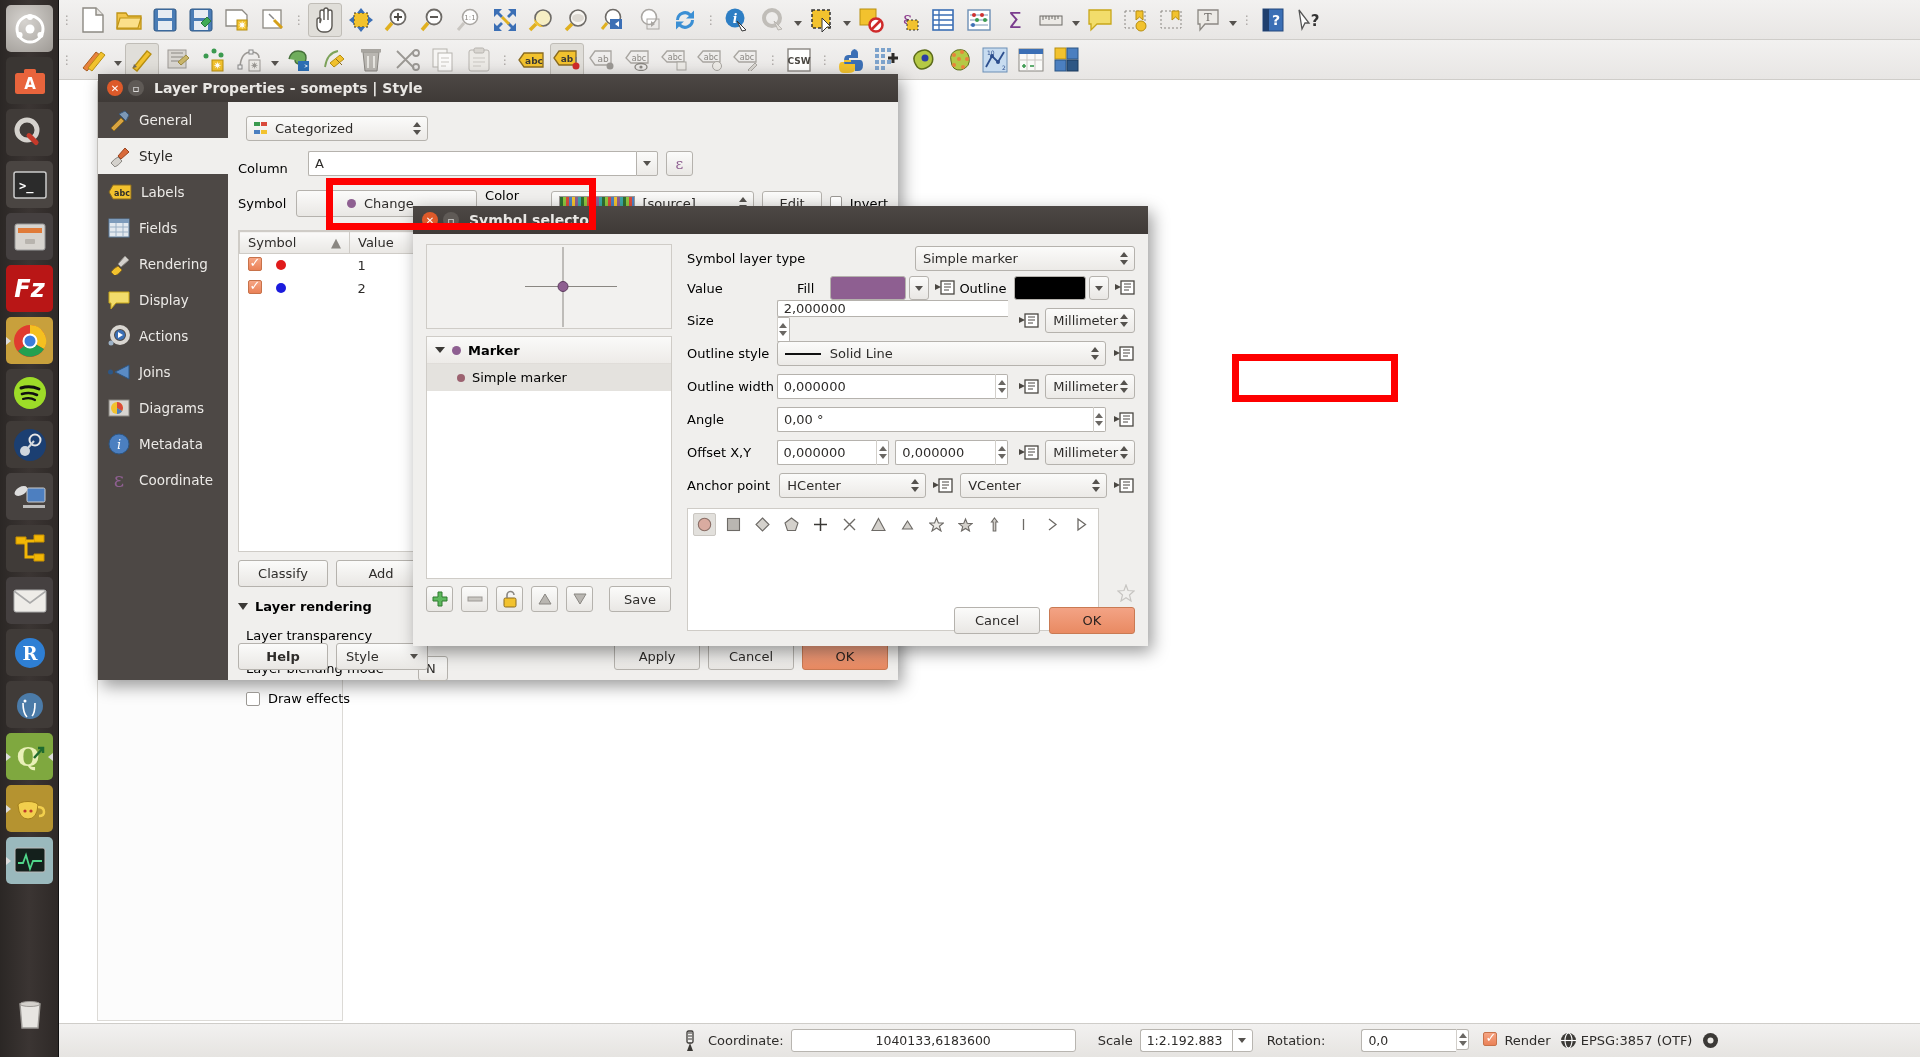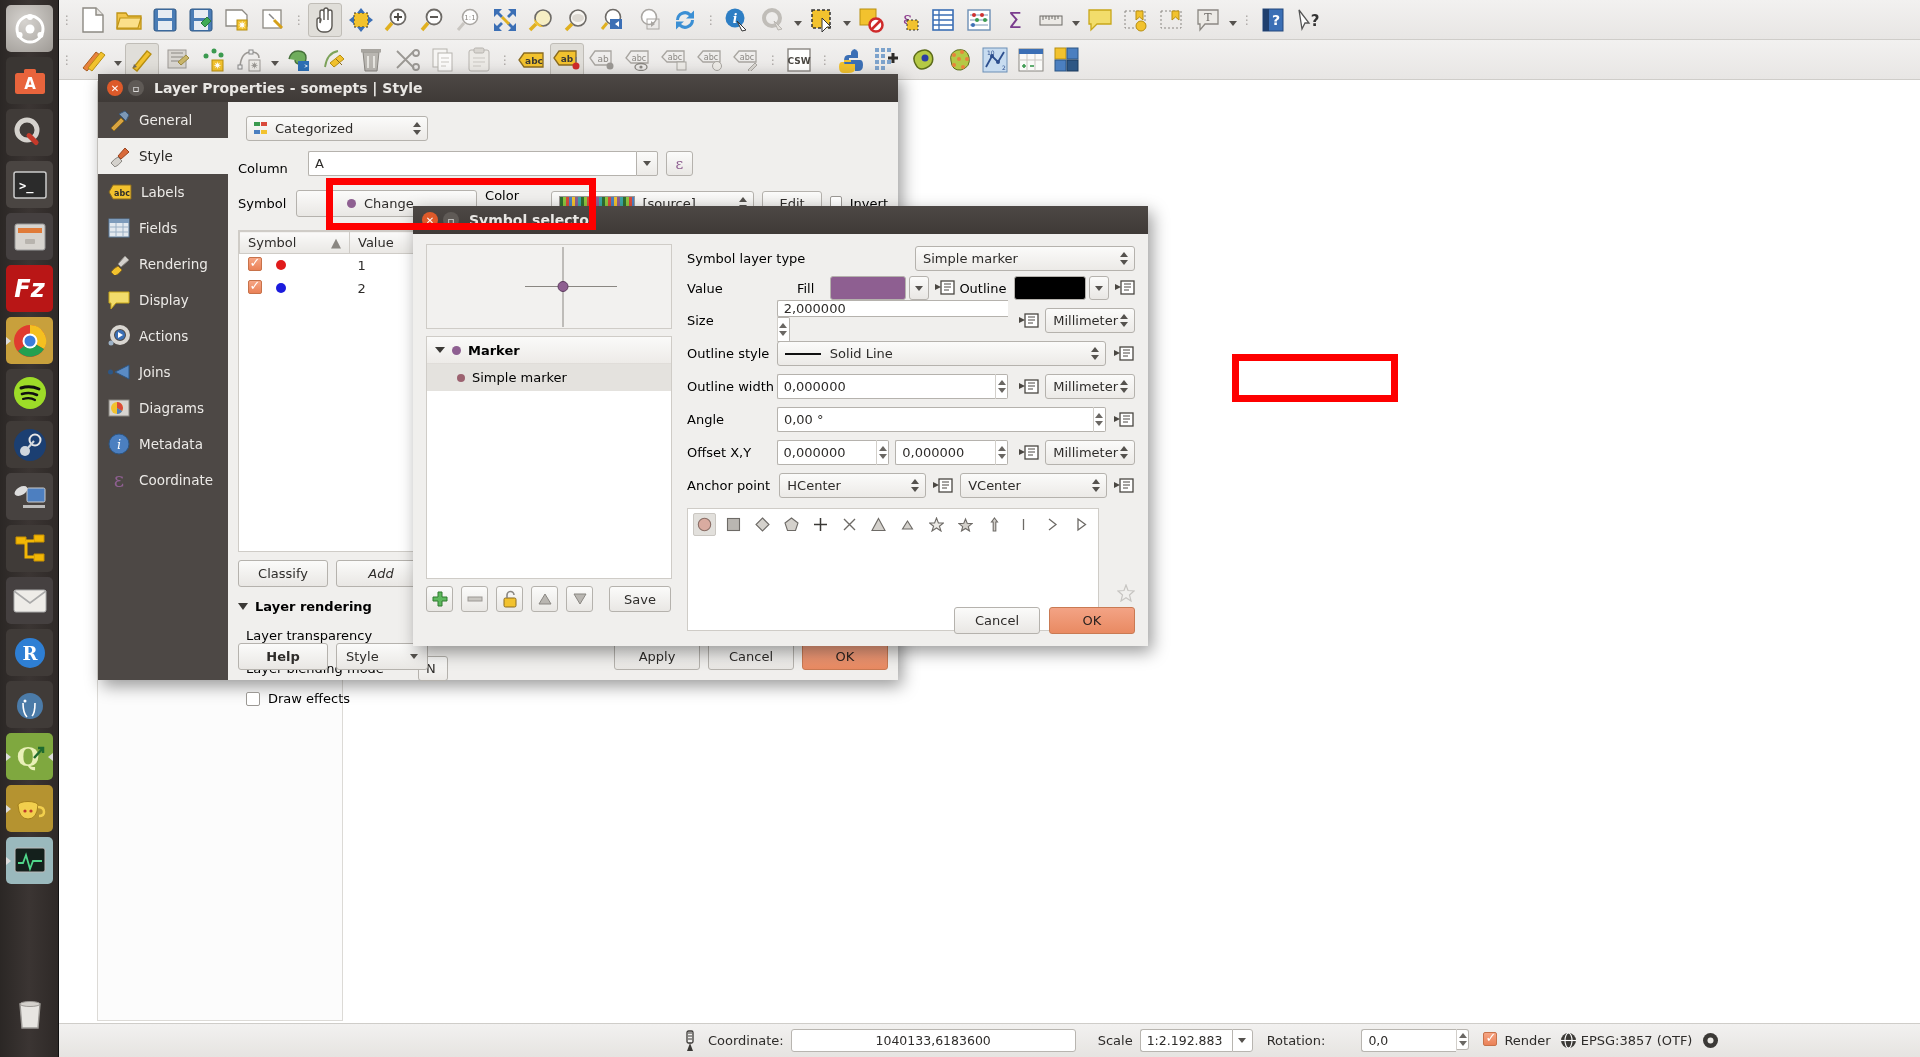--- a/index.html
+++ b/index.html
@@ -1008,21 +1008,21 @@
               <td>2</td>
             </tr>
           </tbody>
         </table>
       </div>
 
       <div style="display:flex;gap:8px;margin-top:8px;">
         <div class="btn" style="width:90px;">
             <span>Classify</span>
           </div>
-        <div class="btn" style="width:90px;font-style:italic;">
+        <div class="btn" style="width:90px;">
             <span>Add</span>
           </div>
         <div class="btn" style="width:90px;">
             <span>Delete</span>
           </div>
       </div>
 
       <div style="margin-top:12px;display:flex;align-items:center;gap:7px;">
         <span style="width:0;height:0;border-left:5px solid transparent;border-right:5px solid transparent;border-top:7px solid #3b3936;display:inline-block;"></span>
         <b>Layer rendering</b>

